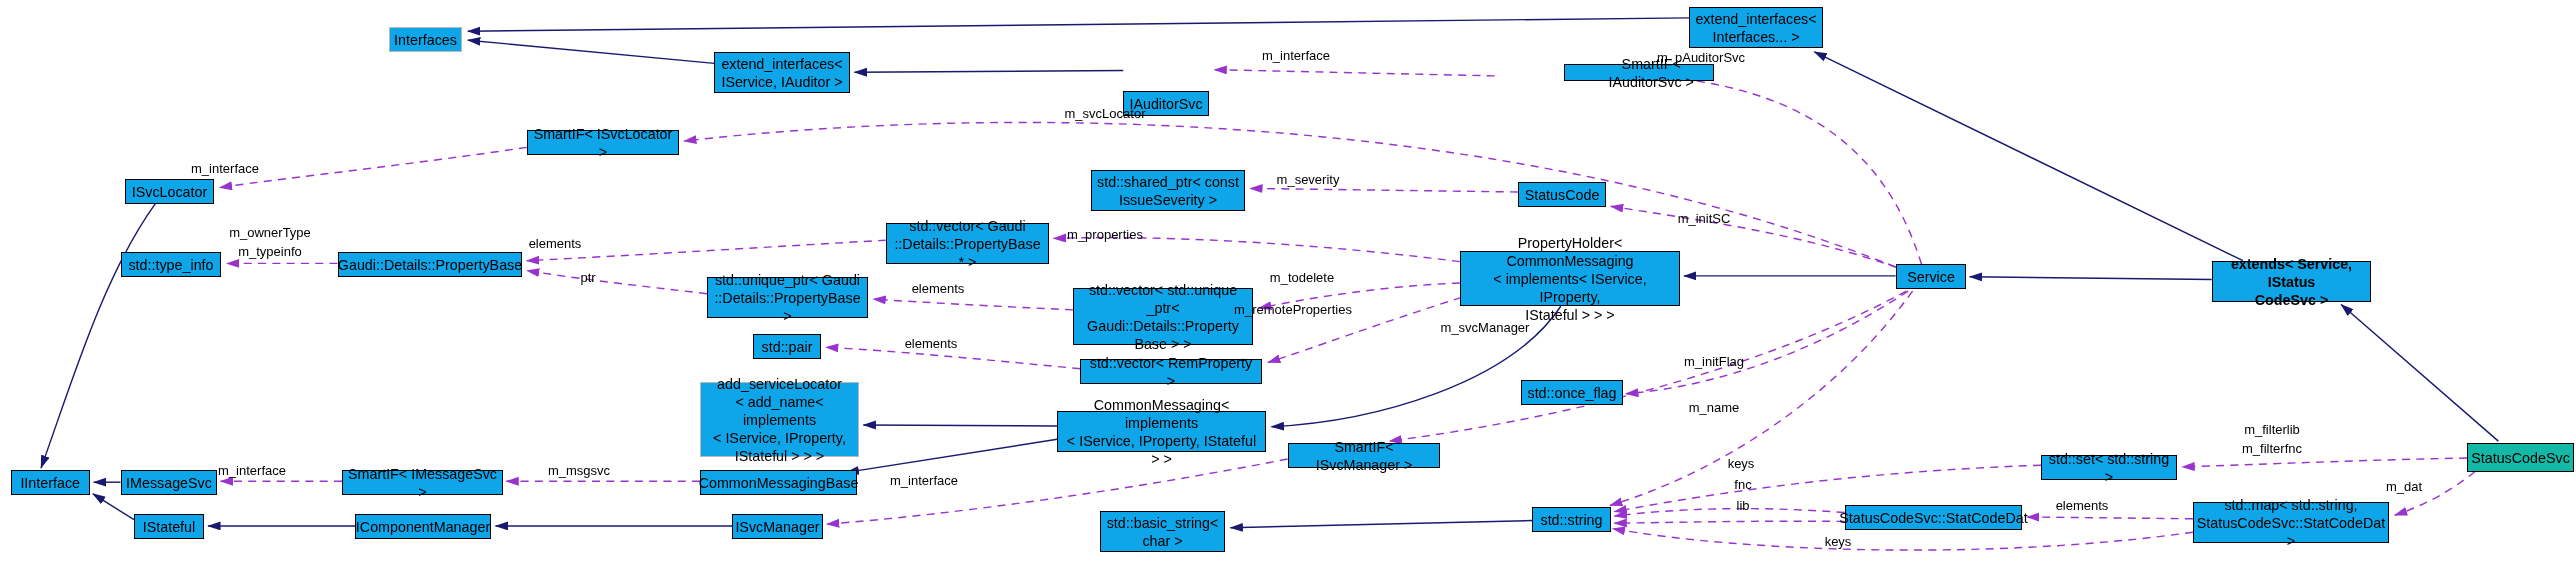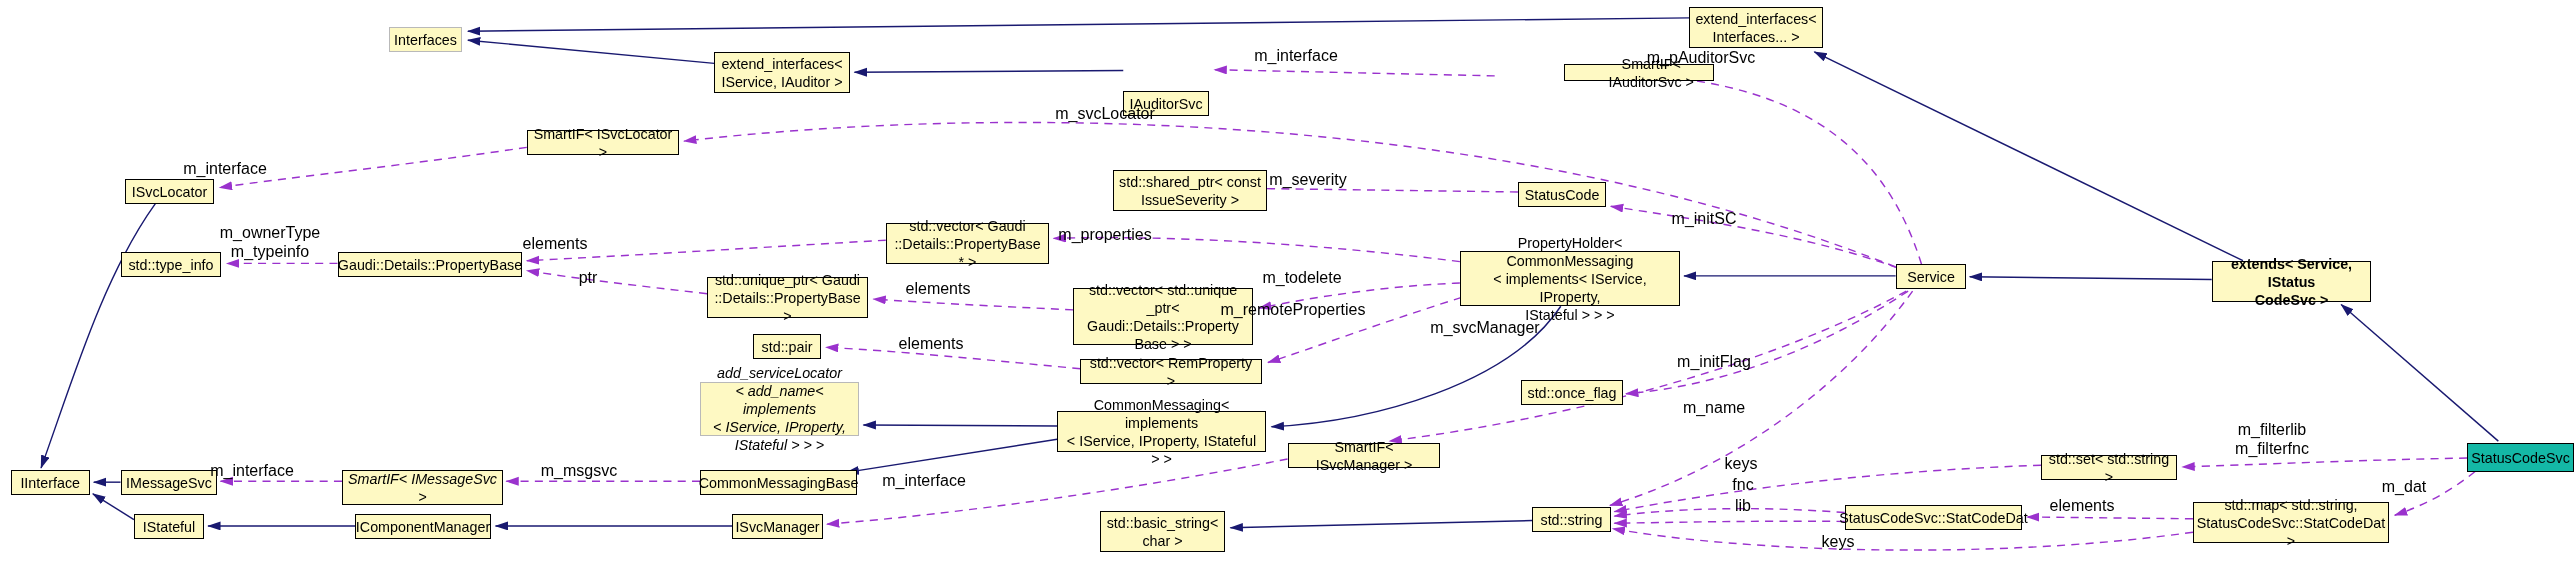--- a/index.html
+++ b/index.html
@@ -7,39 +7,39 @@
     position:relative;
     width:2576px;height:567px;
     background:#ffffff;
     font-family:"Liberation Sans", sans-serif;
     overflow:hidden;
   }
   #edge-layer{position:absolute;left:0;top:0;width:2576px;height:567px;}
   .node{
     position:absolute;
     box-sizing:border-box;
-    background:#fef9c3;
+    background:#0ea5e9;
     border:0.9px solid #000000;
     color:#000000;
     font-size:14.3px;
     line-height:18px;
     text-align:center;
     white-space:pre-line;
     display:flex;
     align-items:center;
     justify-content:center;
     padding:1.8px 3.6px;
     cursor:pointer;
   }
   .node.muted{border-color:#b9b9b9;}
   .node.highlight{background:#14b8a6;}
   .edge-label{
     position:absolute;
     transform:translateX(-50%);
-    font-size:16px;
+    font-size:13px;
     line-height:19px;
     color:#000000;
     text-align:center;
     white-space:pre-line;
     pointer-events:none;
   }
 </style>
 </head>
 <body>
 
@@ -102,51 +102,51 @@
   <div id="nodes">
       <div class="node muted" style="left: 389px; top: 27px; width: 73px; height: 25px;">Interfaces</div>
       <div class="node" style="left: 714px; top: 52px; width: 136px; height: 41px;">extend_interfaces&lt;
 IService, IAuditor &gt;</div>
       <div class="node" style="left: 1123px; top: 57px; width: 86px; height: 25px; margin-top: 34px;">IAuditorSvc</div>
       <div class="node" style="left: 1564px; top: 64px; width: 150px; height: 17px; padding-left: 28px;">SmartIF&lt; IAuditorSvc &gt;</div>
       <div class="node" style="left: 1689px; top: 7.1px; width: 134px; height: 41px;">extend_interfaces&lt;
 Interfaces... &gt;</div>
       <div class="node" style="left: 527px; top: 130px; width: 152px; height: 25px;">SmartIF&lt; ISvcLocator &gt;</div>
       <div class="node" style="left: 125px; top: 179px; width: 89px; height: 25px;">ISvcLocator</div>
-      <div class="node" style="left: 1091px; top: 170px; width: 154px; height: 41px; margin-left: 22px;">std::shared_ptr&lt; const
+      <div class="node" style="left: 1091px; top: 170px; width: 154px; height: 41px;">std::shared_ptr&lt; const
 IssueSeverity &gt;</div>
       <div class="node" style="left: 1518px; top: 182px; width: 88px; height: 25px;">StatusCode</div>
       <div class="node" style="left: 121px; top: 252px; width: 100px; height: 25px;">std::type_info</div>
       <div class="node" style="left: 338px; top: 252px; width: 184px; height: 25px;">Gaudi::Details::PropertyBase</div>
       <div class="node" style="left: 886px; top: 223px; width: 163px; height: 41px;">std::vector&lt; Gaudi
 ::Details::PropertyBase * &gt;</div>
       <div class="node" style="left: 1460px; top: 251px; width: 220px; height: 55px;">PropertyHolder&lt; CommonMessaging
 &lt; implements&lt; IService, IProperty,
 IStateful &gt; &gt; &gt;</div>
       <div class="node" style="left: 1896px; top: 264px; width: 70px; height: 25px;">Service</div>
       <div class="node" style="left: 2212px; top: 261px; width: 159px; height: 41px; font-weight: bold;">extends&lt; Service, IStatus
 CodeSvc &gt;</div>
       <div class="node" style="left: 707px; top: 277px; width: 161px; height: 41px;">std::unique_ptr&lt; Gaudi
 ::Details::PropertyBase &gt;</div>
       <div class="node" style="left: 1073px; top: 288px; width: 180px; height: 57px;">std::vector&lt; std::unique
 _ptr&lt; Gaudi::Details::Property
 Base &gt; &gt;</div>
       <div class="node" style="left: 753px; top: 334px; width: 68px; height: 25px;">std::pair</div>
       <div class="node" style="left: 1080px; top: 359px; width: 182px; height: 25px;">std::vector&lt; RemProperty &gt;</div>
       <div class="node" style="left: 1521px; top: 380px; width: 102px; height: 25px;">std::once_flag</div>
-      <div class="node muted" style="left: 700px; top: 382px; width: 159px; height: 54px; font-style: italic;">add_serviceLocator
+      <div class="node muted" style="left: 700px; top: 382px; width: 159px; height: 75px;">add_serviceLocator
 &lt; add_name&lt; implements
 &lt; IService, IProperty,
 IStateful &gt; &gt; &gt;</div>
       <div class="node" style="left: 1057px; top: 411px; width: 209px; height: 41px;">CommonMessaging&lt; implements
 &lt; IService, IProperty, IStateful &gt; &gt;</div>
       <div class="node" style="left: 1288px; top: 443px; width: 152px; height: 25px;">SmartIF&lt; ISvcManager &gt;</div>
       <div class="node" style="left: 10.7px; top: 470px; width: 79px; height: 25px;">IInterface</div>
       <div class="node" style="left: 121px; top: 470px; width: 96px; height: 25px;">IMessageSvc</div>
-      <div class="node" style="left: 342px; top: 470px; width: 161px; height: 35px; font-style: italic;">SmartIF&lt; IMessageSvc &gt;</div>
+      <div class="node" style="left: 342px; top: 470px; width: 161px; height: 25px;">SmartIF&lt; IMessageSvc &gt;</div>
       <div class="node" style="left: 700px; top: 470px; width: 157px; height: 25px;">CommonMessagingBase</div>
       <div class="node" style="left: 134px; top: 514px; width: 70px; height: 25px;">IStateful</div>
       <div class="node" style="left: 355px; top: 514px; width: 136px; height: 25px;">IComponentManager</div>
       <div class="node" style="left: 732px; top: 514px; width: 91px; height: 25px;">ISvcManager</div>
       <div class="node" style="left: 1100px; top: 511px; width: 125px; height: 41px;">std::basic_string&lt;
 char &gt;</div>
       <div class="node" style="left: 1532px; top: 507px; width: 79px; height: 25px;">std::string</div>
       <div class="node" style="left: 2041px; top: 455px; width: 136px; height: 25px;">std::set&lt; std::string &gt;</div>
       <div class="node" style="left: 1845px; top: 505px; width: 177px; height: 25px;">StatusCodeSvc::StatCodeDat</div>
       <div class="node" style="left: 2193px; top: 502px; width: 196px; height: 41px;">std::map&lt; std::string,

